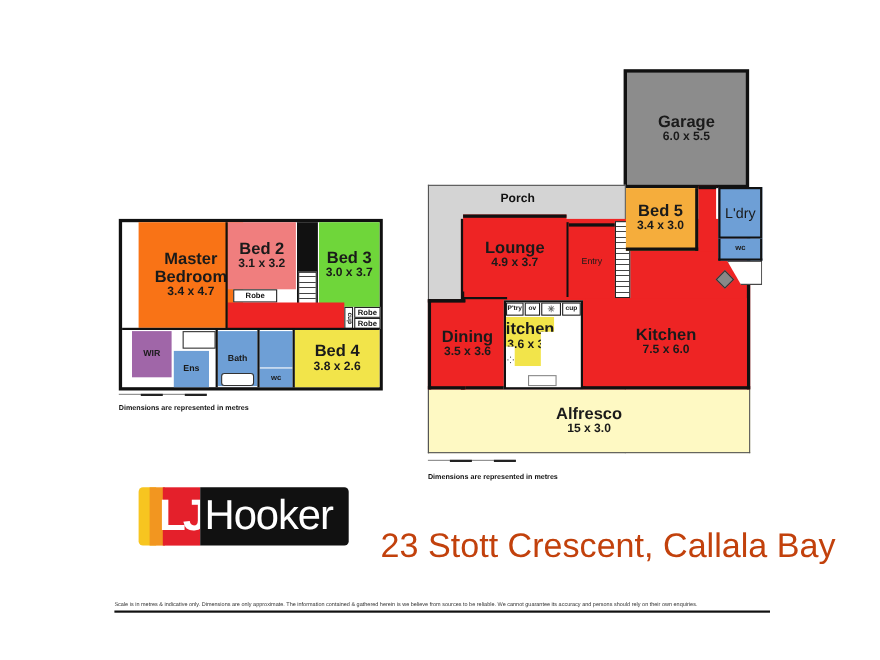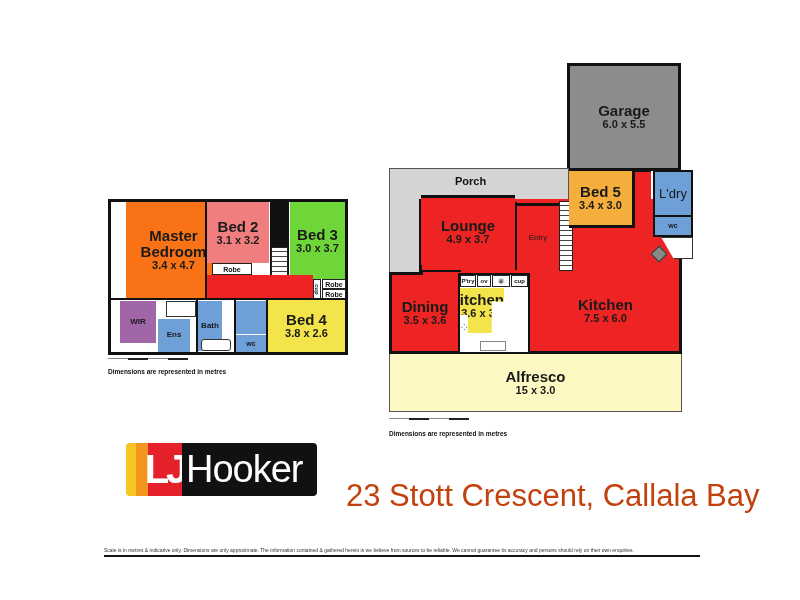--- a/index.html
+++ b/index.html
@@ -61,21 +61,21 @@
 
   <div class="room" style="left:12px;top:102px;width:36px;height:42px;background:#a066a8;">
     <span class="nm" style="font-size:8px;">WIR</span>
   </div>
 
   <div class="room" style="left:50px;top:120px;width:32px;height:33px;background:#6e9fd6;">
     <span class="nm" style="font-size:8px;">Ens</span>
   </div>
   <div class="abs" style="left:58px;top:102px;width:30px;height:16px;background:#fff;border:1px solid #333;"></div>
 
-  <div class="room" style="left:90px;top:102px;width:24px;height:50px;background:#6e9fd6;">
+  <div class="room" style="left:90px;top:102px;width:36px;height:50px;background:#6e9fd6;">
     <span class="nm" style="font-size:8px;">Bath</span>
   </div>
   <div class="abs" style="left:93px;top:140px;width:30px;height:12px;background:#fff;border:1px solid #333;border-radius:3px;"></div>
 
   <div class="abs" style="left:128px;top:102px;width:30px;height:33px;background:#6e9fd6;"></div>
   <div class="room" style="left:128px;top:136px;width:30px;height:17px;background:#6e9fd6;">
     <span class="nm" style="font-size:7px;">wc</span>
   </div>
 
   <div class="room" style="left:160px;top:101px;width:77px;height:52px;background:#f2e44a;">

